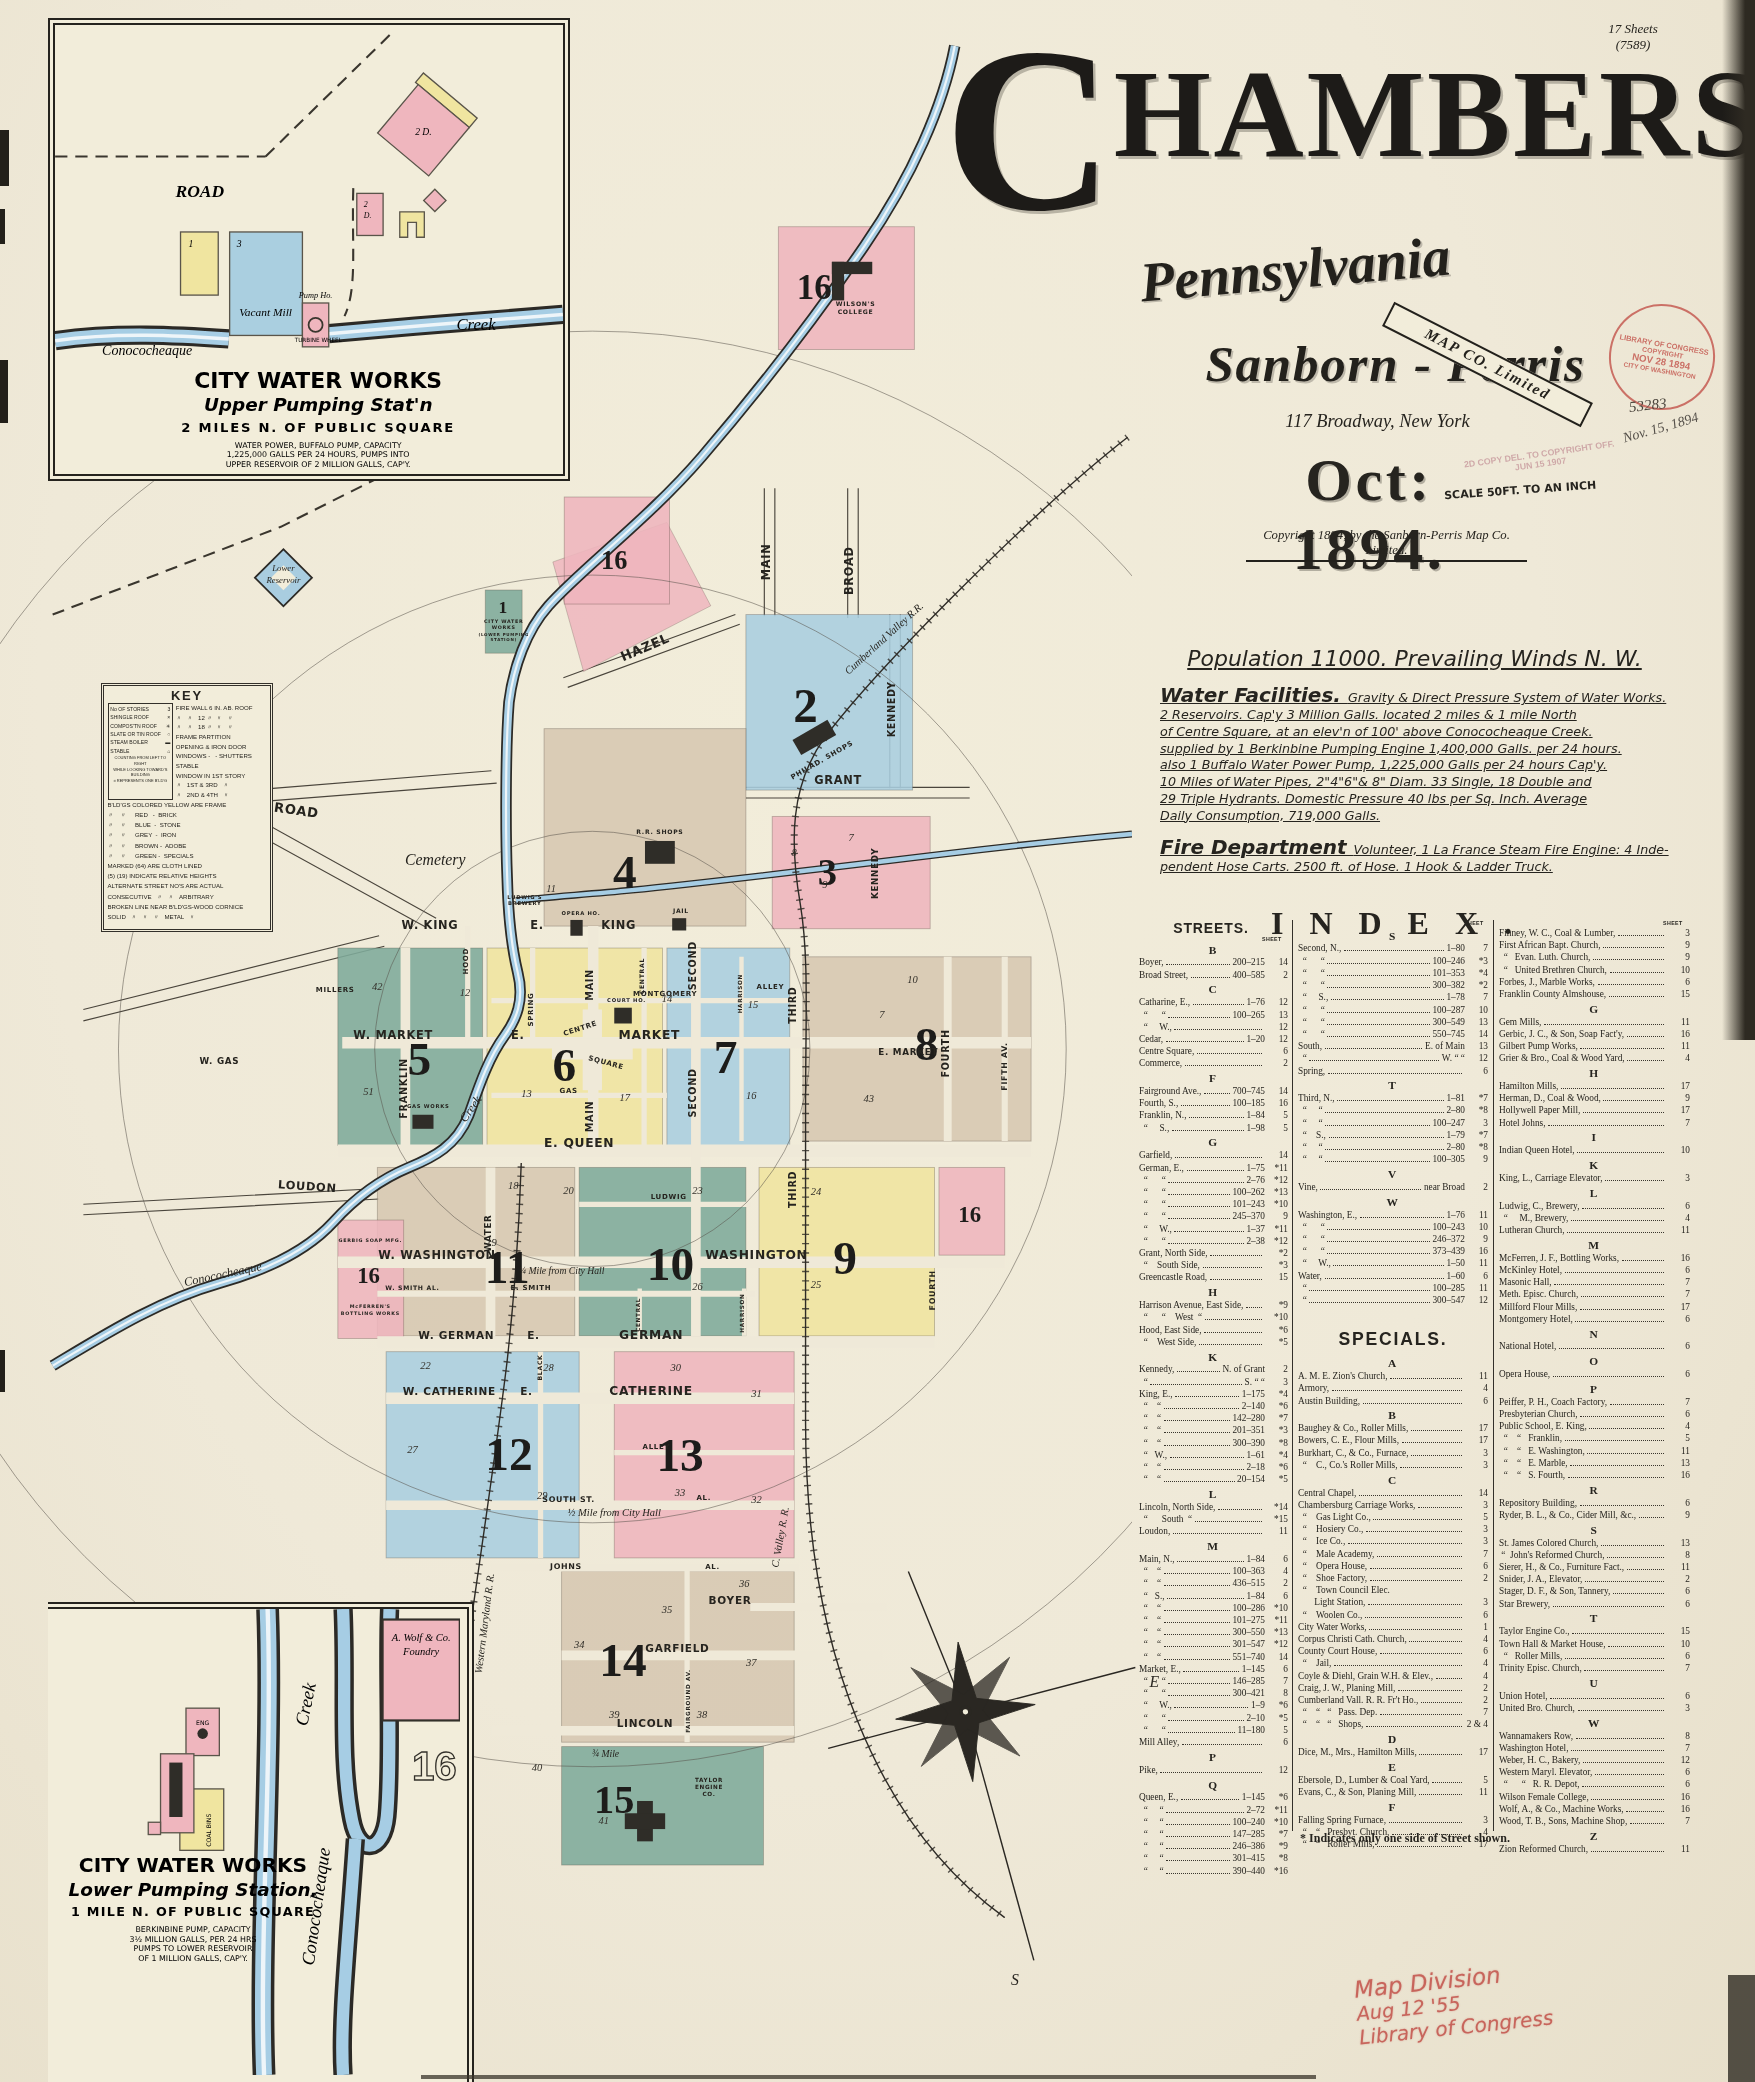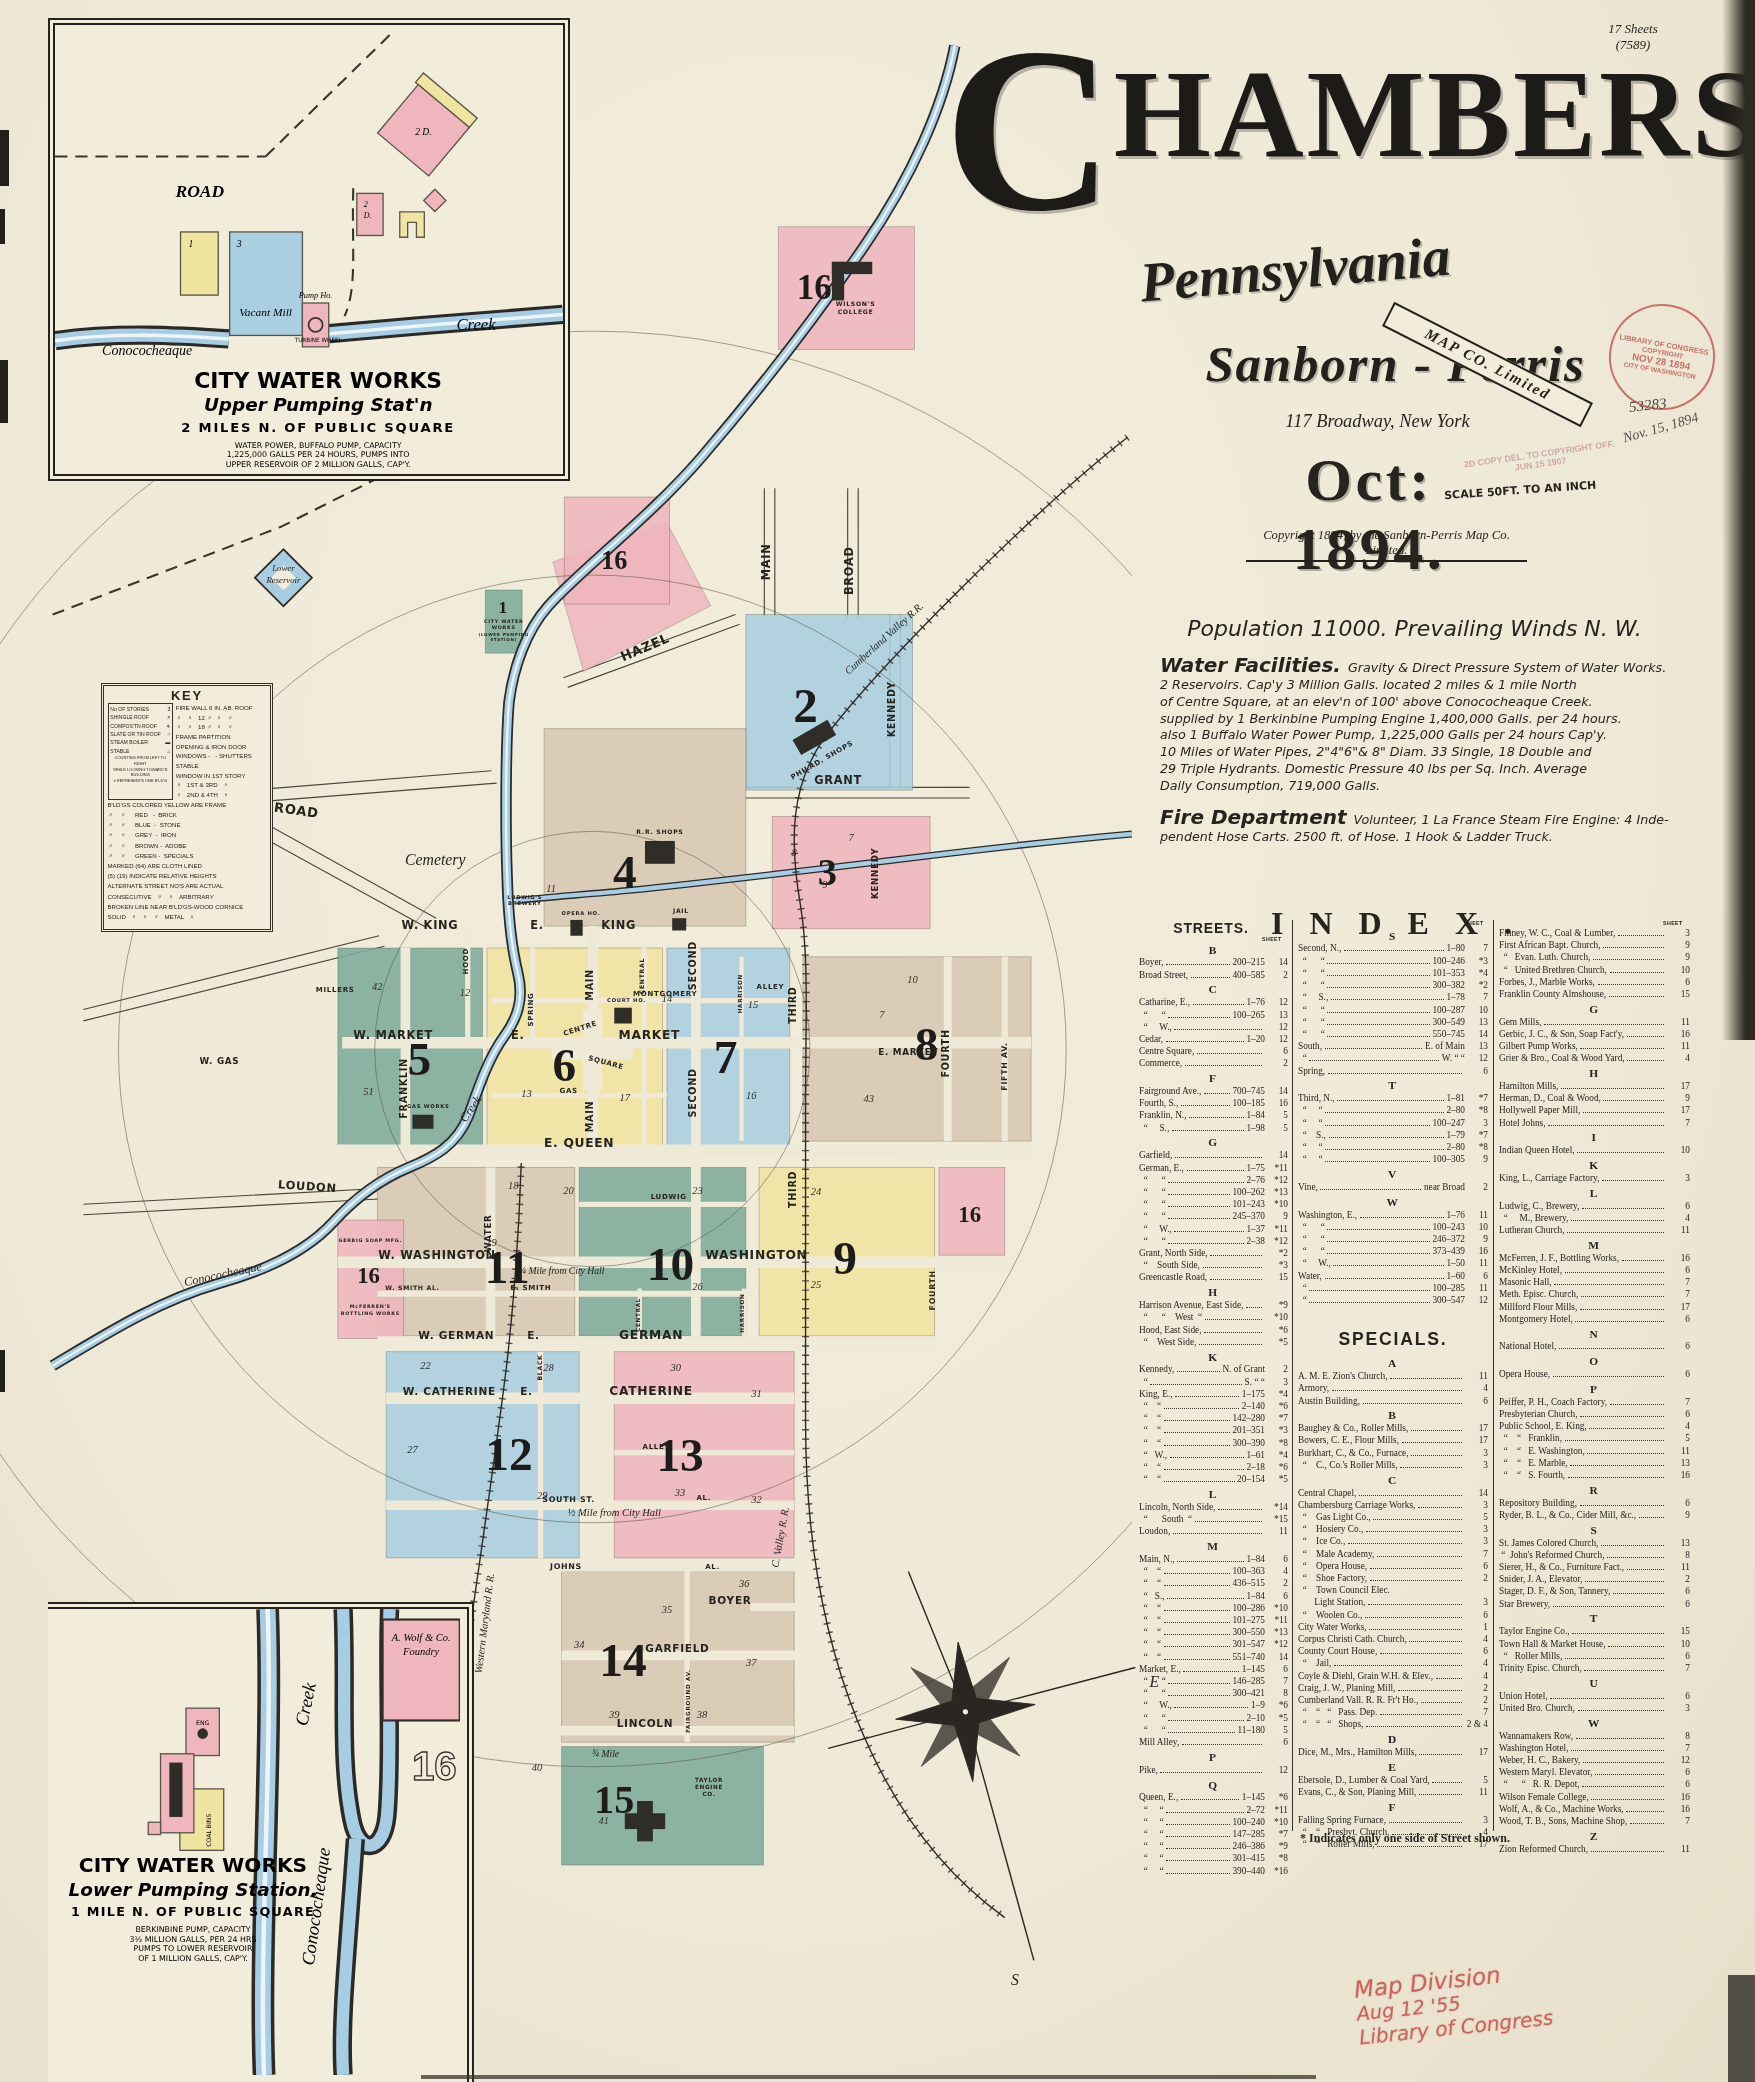--- a/index.html
+++ b/index.html
@@ -41,21 +41,21 @@
   #penn{left:1093px;top:237px;width:404px;font-size:56px;transform:rotate(-5deg);text-align:center;text-shadow:1.8px 1.8px 0 rgba(40,36,30,.25);z-index:3;}
   #sanborn{left:1176px;top:335px;width:439px;font-size:51px;text-align:center;letter-spacing:1.8px;text-shadow:1.8px 1.8px 0 rgba(40,36,30,.25);z-index:3;}
   #mapco-banner{left:1376px;top:351px;width:219px;height:23px;background:#f2edda;border:2.2px solid #23211c;color:#23211c;
       font:bold italic 15px "Liberation Serif",serif;text-align:center;line-height:22px;letter-spacing:1.8px;transform:rotate(27deg);z-index:4;}
   #broadway{left:1246px;top:411px;width:263px;font:italic 18.4px "Liberation Serif",serif;text-align:center;z-index:3;}
   #octdate{left:1220px;top:446px;width:298px;font:bold 60px "Liberation Serif",serif;text-align:center;letter-spacing:3.5px;text-shadow:1.8px 1.8px 0 rgba(40,36,30,.3);z-index:3;}
   #scale-note{left:1444px;top:483px;width:176px;font:bold 11px "DejaVu Sans",sans-serif;transform:rotate(-4deg);z-index:3;}
   #copyright{left:1246px;top:528px;width:281px;font:italic 12.7px "Liberation Serif",serif;text-align:center;border-bottom:2.6px double #23211c;padding-bottom:1.8px;z-index:3;}
   #sheets-note{left:1576px;top:21px;width:114px;font:italic 13px "Liberation Serif",serif;text-align:center;z-index:3;}
   
-  #stats{left:1160px;top:616px;width:509px;z-index:3;font-family:"DejaVu Sans",sans-serif;}
+  #stats{left:1160px;top:646px;width:509px;z-index:3;font-family:"DejaVu Sans",sans-serif;text-decoration:underline;}
   #pop-line{text-align:center;font:italic 22px "DejaVu Sans",sans-serif;margin-bottom:12.3px;}
   .stat-lbl{font:bold italic 20px "DejaVu Sans",sans-serif;margin-top:6px;}
   .stat-line{font:italic 12.7px "DejaVu Sans",sans-serif;line-height:16.7px;}
   #fire-par{margin-top:10.5px;}
   
   #index-title{left:1194px;top:873px;width:421px;text-align:center;font:bold 32px "Liberation Serif",serif;letter-spacing:26px;z-index:3;margin-top:32px;}
   .ix-colhead{font:bold 14px "Liberation Sans",sans-serif;letter-spacing:0.9px;text-align:center;}
   .ix-sheet-lbl{font:bold 5.3px "Liberation Sans",sans-serif;letter-spacing:0.4px;z-index:3;}
   .ix-col{position:absolute;z-index:3;}
   .ixrow{display:flex;align-items:baseline;font:9.3px "Liberation Serif",serif;line-height:12.2px;white-space:nowrap;}
@@ -1406,21 +1406,21 @@
       </div>
       <div class="ixletter">I</div>
       <div class="ixrow">
         <span class="ixname">Indian Queen Hotel,</span>
         <span class="ixdots"></span>
         <span class="ixrange"></span>
         <span class="ixsheet">10</span>
       </div>
       <div class="ixletter">K</div>
       <div class="ixrow">
-        <span class="ixname">King, L., Carriage Factory,</span>
+        <span class="ixname">King, L., Carriage Elevator,</span>
         <span class="ixdots"></span>
         <span class="ixrange"></span>
         <span class="ixsheet">3</span>
       </div>
       <div class="ixletter">L</div>
       <div class="ixrow">
         <span class="ixname">Ludwig, C., Brewery,</span>
         <span class="ixdots"></span>
         <span class="ixrange"></span>
         <span class="ixsheet">6</span>

